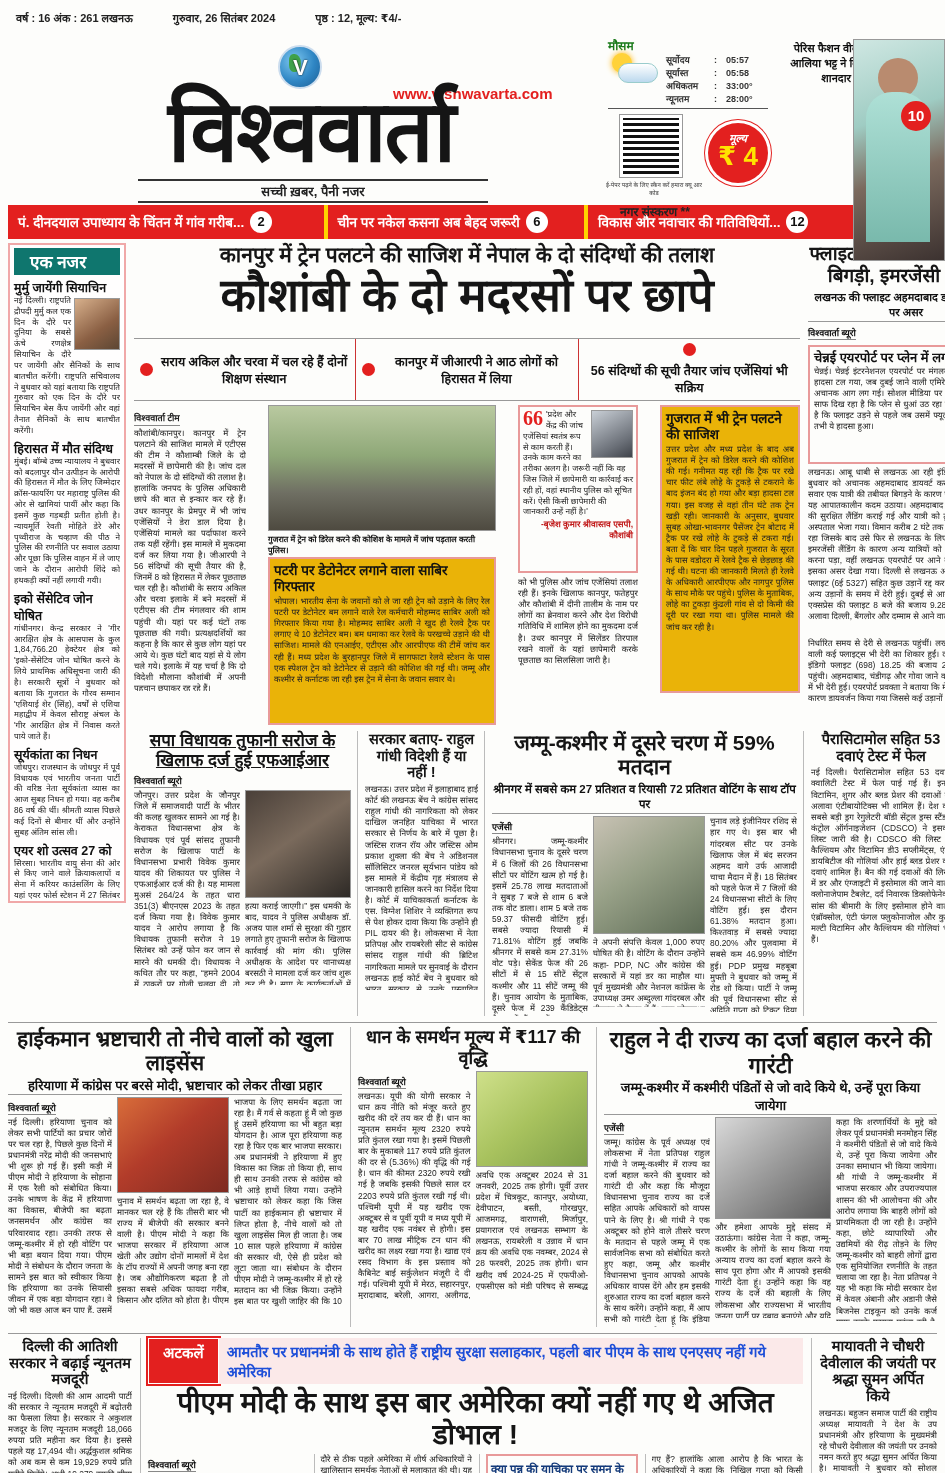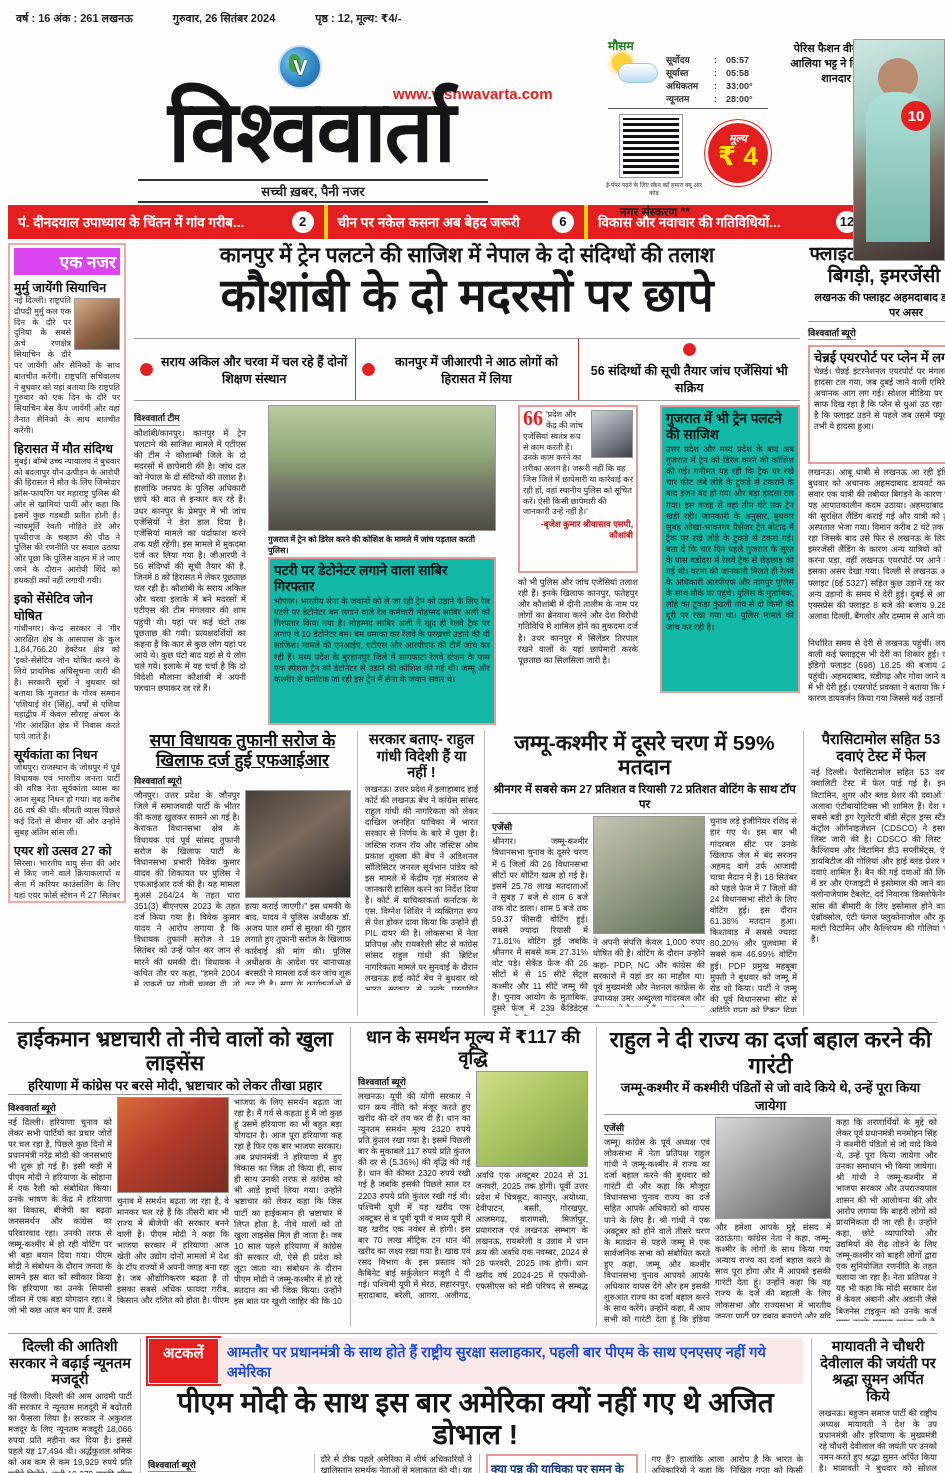--- a/index.html
+++ b/index.html
@@ -36,34 +36,34 @@
   .price-badge .pv { font-size:26px; font-weight:bold; color:#ffe400; line-height:.9; }
   .edition { position:absolute; left:612px; top:176px; font-size:12px; font-weight:bold; color:#222; }
   .promo-text { position:absolute; left:762px; top:14px; width:100px; text-align:right; font-size:11px; font-weight:bold; line-height:1.35; }
   .promo-photo { position:absolute; left:845px; top:12px; width:92px; height:222px; z-index:5;
       background:linear-gradient(160deg,#cfe7e2 0%, #9fccc3 35%, #7b6a5e 60%, #3c3230 100%); border:1px solid #999; }
   .promo-photo::before { content:""; position:absolute; left:24px; top:18px; width:40px; height:40px; border-radius:50%; background:#b98b6f; }
   .promo-photo::after { content:""; position:absolute; left:12px; top:52px; width:64px; height:150px; border-radius:26px 30px 0 0; background:linear-gradient(#aee0d6,#79b9ac); }
   .page-circle { position:absolute; left:893px; top:74px; width:30px; height:30px; border-radius:50%; background:#e3201f; color:#fff; font-weight:bold; font-size:15px; text-align:center; line-height:30px; z-index:6; }
   
   .teasers { display:flex; height:34px; background:#e3201f; margin:2px 0 4px 0; width:860px; }
-  .teaser { display:flex; align-items:center; gap:6px; color:#fff; font-weight:bold; font-size:13.5px; padding:0 10px; border-right:4px solid #ffd400;justify-content:space-between; }
+  .teaser { display:flex; align-items:center; gap:6px; color:#fff; font-weight:bold; font-size:13.5px; padding:0 10px; border-right:4px solid #ffd400; }
   .teaser:last-child { border-right:none; }
   .tnum { background:#fff; color:#111; min-width:22px; height:22px; border-radius:50%; text-align:center; line-height:22px; font-size:13px; }
   
   .hl { font-weight:bold; color:#151515; text-align:center; line-height:1.15; }
   .byline { font-weight:bold; font-size:9px; border-bottom:1px solid #888; display:inline-block; margin:2px 0; }
   .body { font-size:8.4px; }
   .photo { border:1px solid #999; }
   .cap { font-size:8px; font-weight:bold; margin:2px 0; }
-  .pinkbox { border:2px solid #e89a9a; padding:4px; background:#14b8a6; }
+  .pinkbox { border:2px solid #e89a9a; padding:4px; background:#eab308; }
   
   .main-area { display:grid; grid-template-columns:118px 1fr; gap:8px; }
   .briefs { border:2px solid #f0a8a8; padding:3px 4px; background:#fffefe; height:660px; overflow:hidden; }
-  .briefs-h { background:#d946ef; color:#fff; font-weight:bold; font-size:17px; text-align:right; padding:2px 4px; margin-bottom:4px; }
+  .briefs-h { background:#0f766e; color:#fff; font-weight:bold; font-size:17px; text-align:left; padding:2px 16px; margin-bottom:4px; }
   .brief-t { font-weight:bold; font-size:12.5px; margin-top:3px; }
   .brief-b { font-size:8.2px; }
   .brief-photo { float:right; width:46px; height:52px; margin:2px 0 2px 3px; background:linear-gradient(145deg,#d7b08c,#8a5f43 60%,#5c4633); border:1px solid #999; }
   .lead-flight { display:grid; grid-template-columns:1fr 196px; gap:8px; }
   .lead-head .kicker { font-size:21px; }
   .lead-head .big { font-size:46px; margin:2px 0 16px 0; }
   .bullets { display:flex; border-top:1px solid #999; border-bottom:1px solid #999; }
   .bullet { flex:1; display:flex; gap:6px; align-items:center; padding:4px 6px; border-right:1px solid #c33; font-size:12.5px; font-weight:bold; text-align:center; }
   .bullet:last-child { border-right:none;flex-direction:column; }
   .dot { min-width:13px; height:13px; border-radius:50%; background:#e3201f; }

